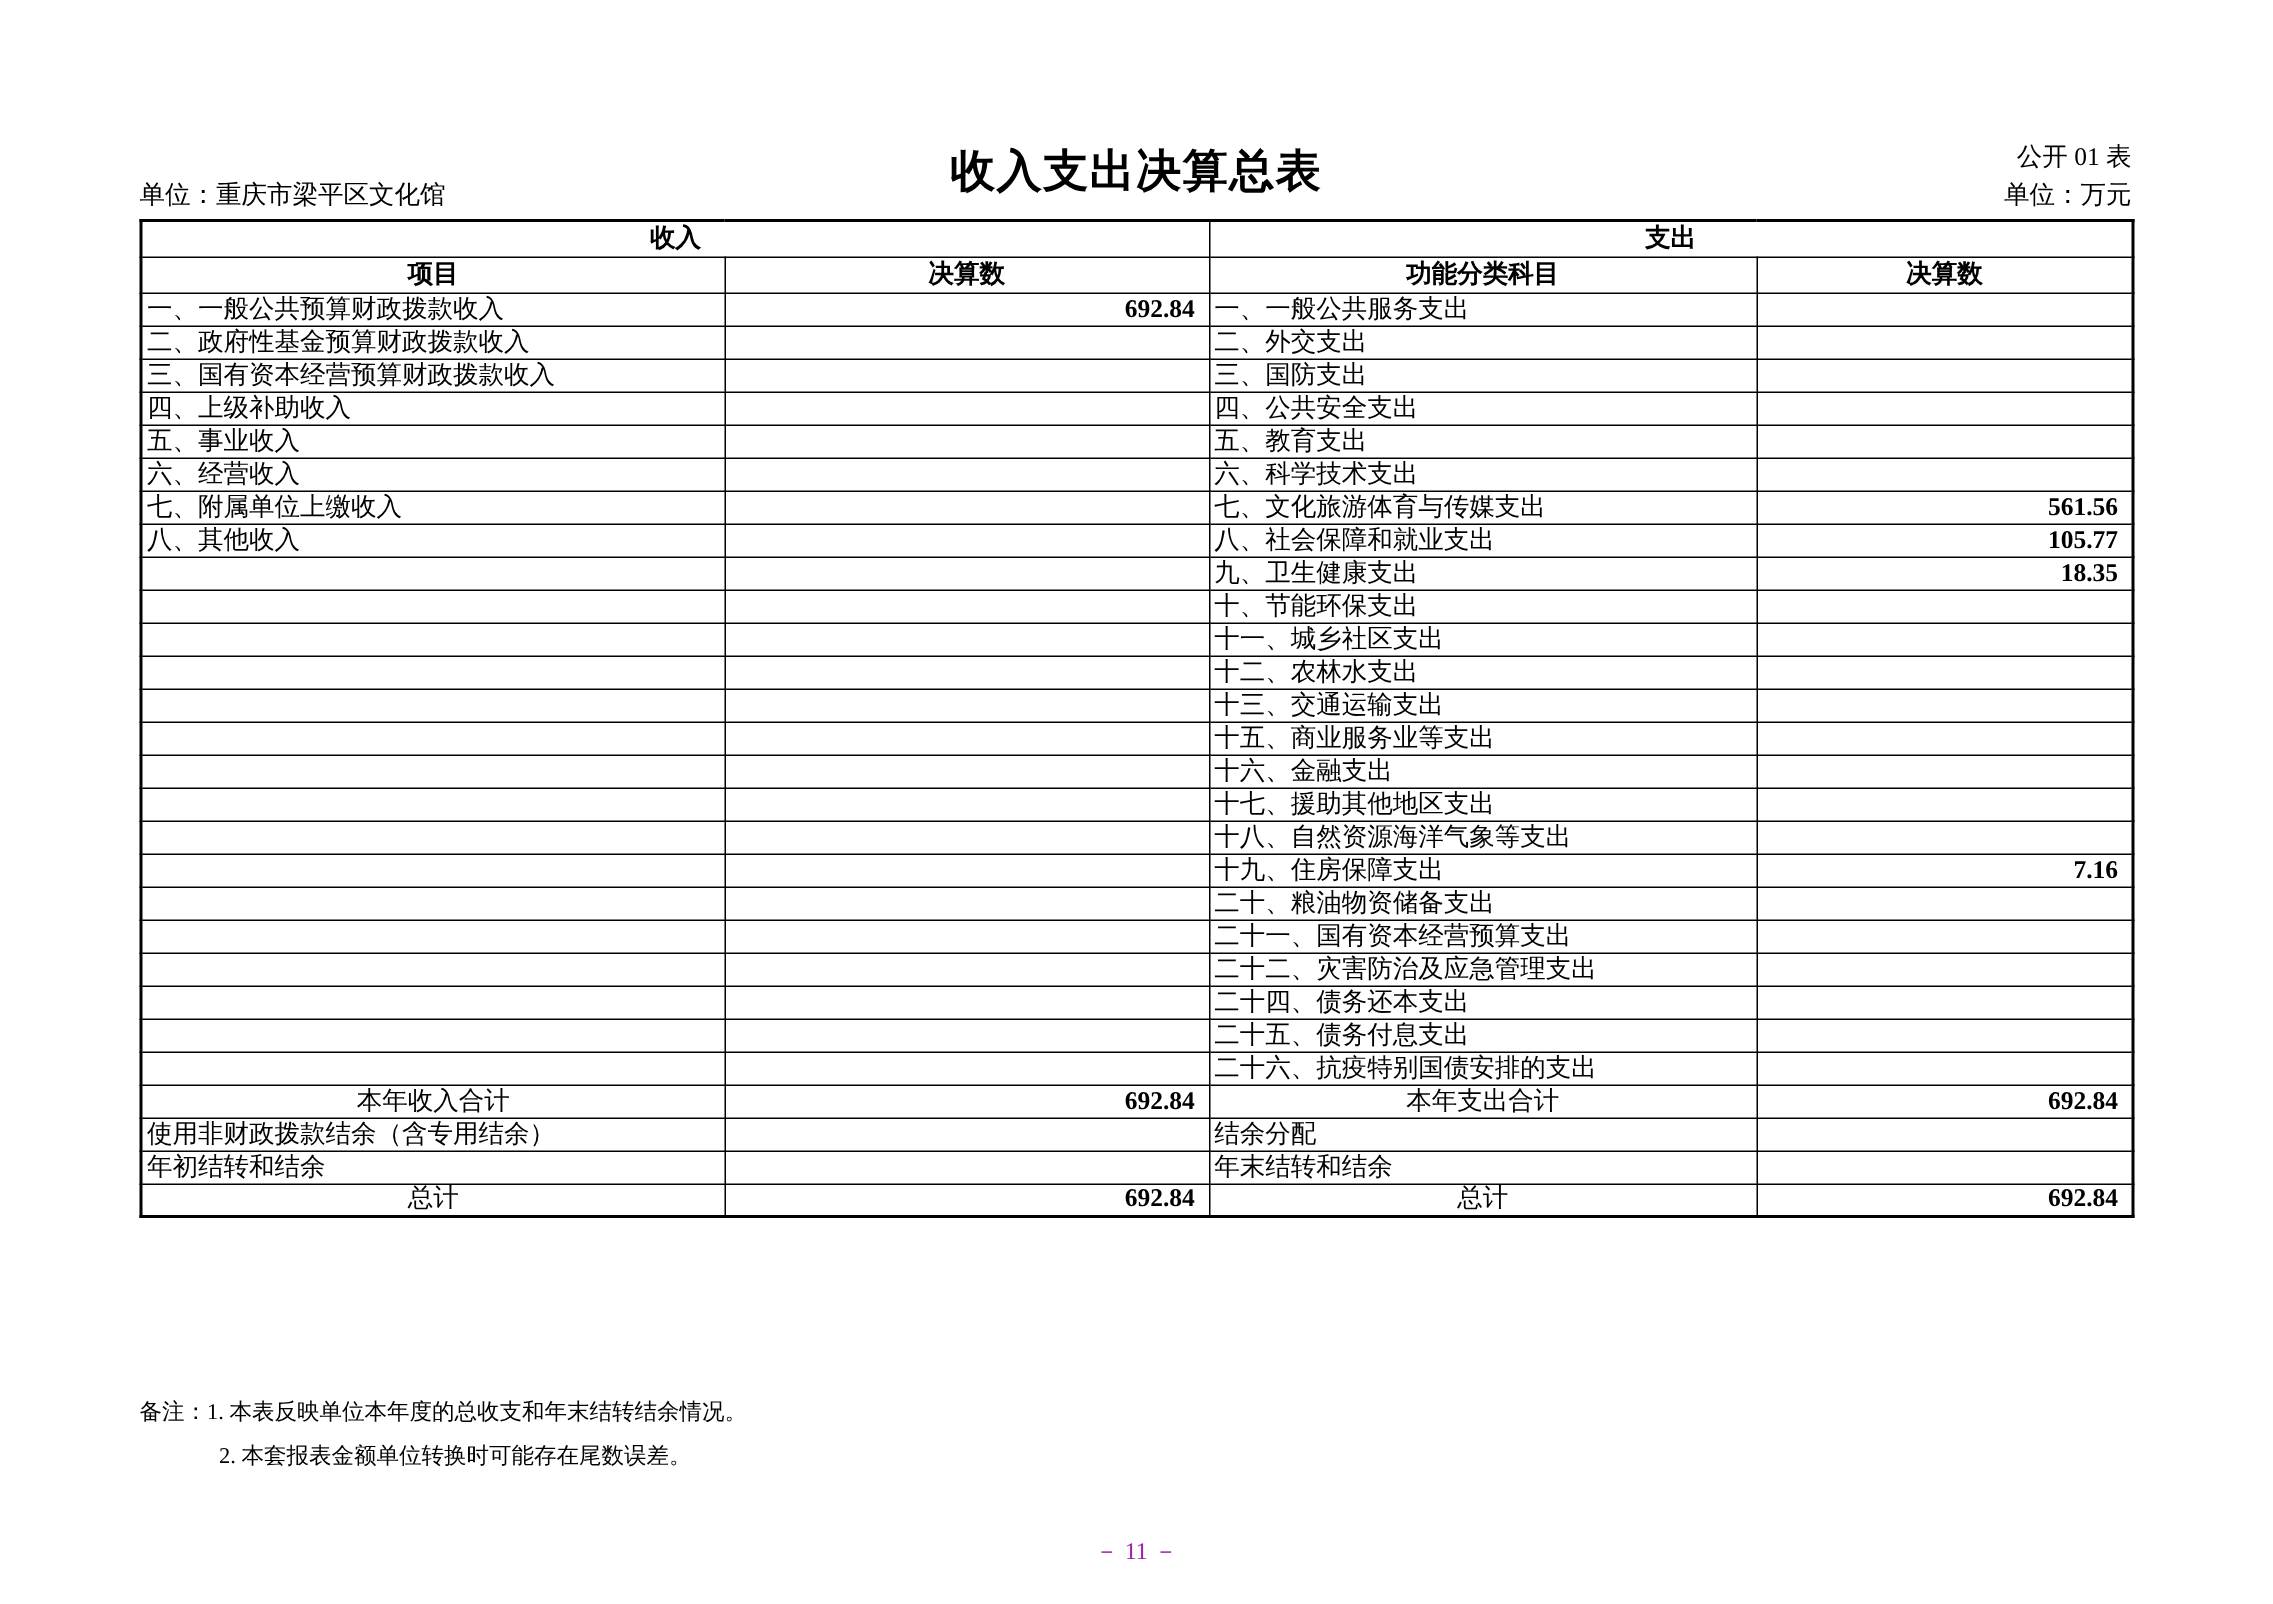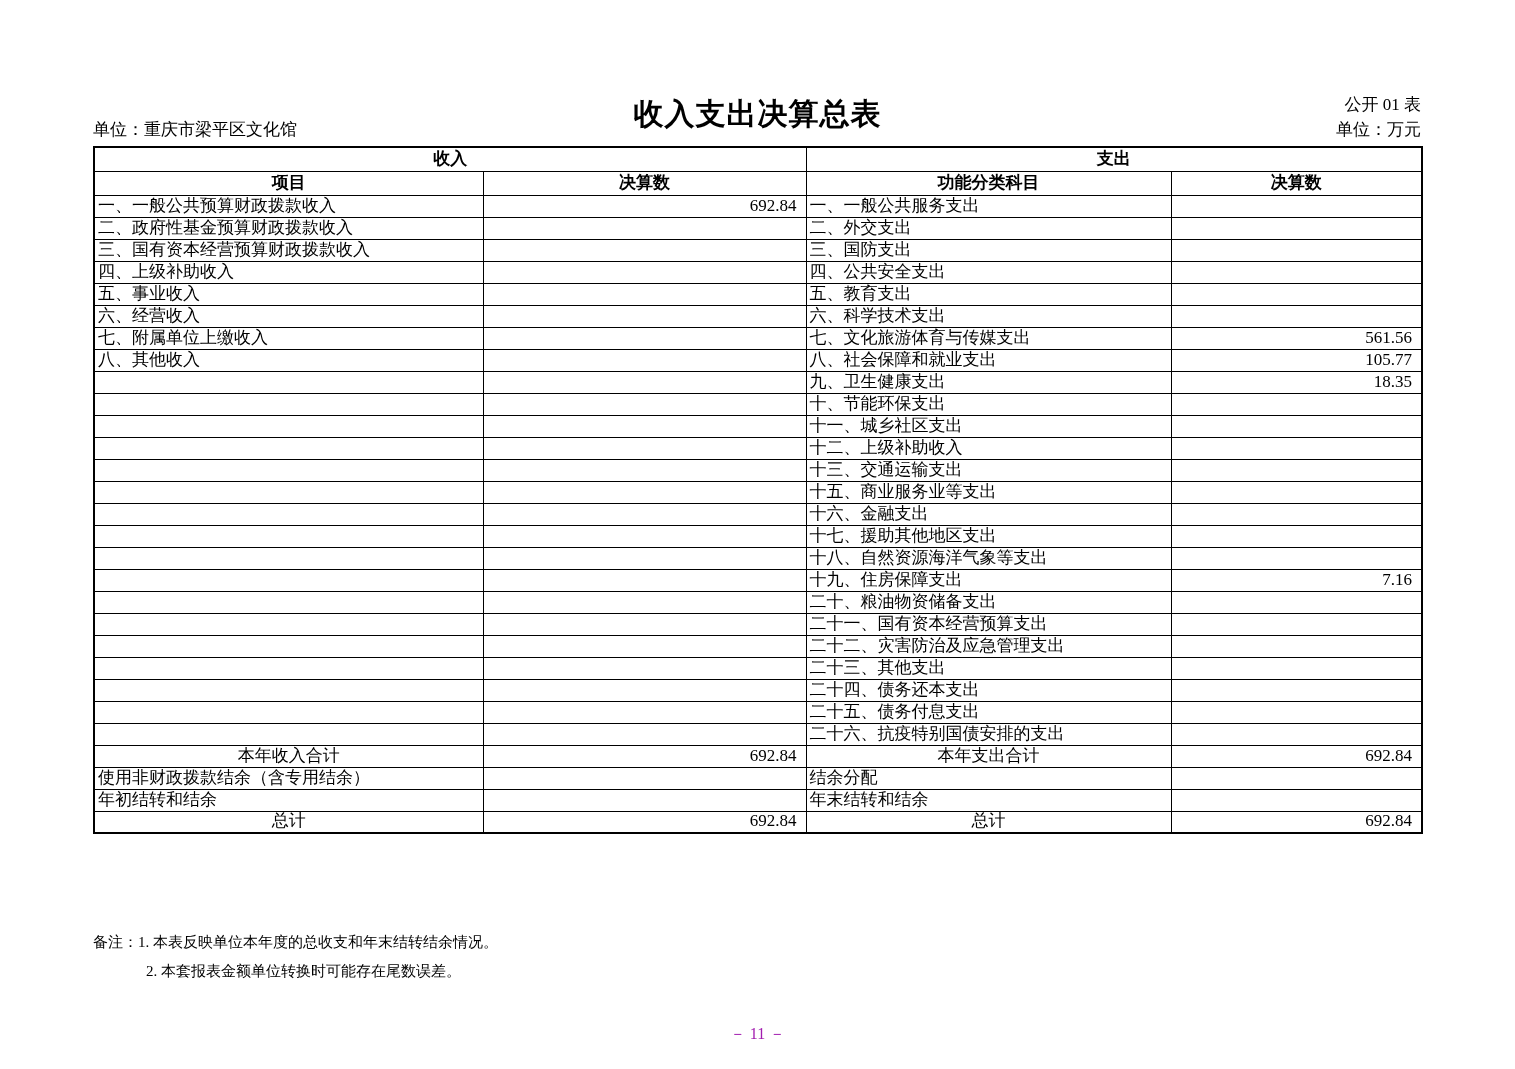--- a/index.html
+++ b/index.html
@@ -41,21 +41,21 @@
     font-size: 17px;
     line-height: 1.1;
     padding: 0 3px;
     overflow: hidden; white-space: nowrap;
     vertical-align: middle;
   }
   table.fiscal thead th { font-weight: bold; text-align: center; height: 24px; }
   table.fiscal tbody td { height: 22px; }
   table.fiscal td.label { text-align: left; font-weight: normal; }
   table.fiscal td.label.center { text-align: center; }
-  table.fiscal td.value { text-align: right; font-weight: normal; padding-right: 9px; }
+  table.fiscal td.value { text-align: right; font-weight: bold; padding-right: 9px; }
 
   .notes {
     position: absolute; top: 928px; left: 93px;
     font-size: 15px; line-height: 29px;
   }
   .note-indent { padding-left: 53px; }
 
   .page-number {
     position: absolute; top: 1024px; left: 0; width: 100%;
     text-align: center; font-size: 16px; color: #a21caf;
@@ -157,21 +157,21 @@
         </tr>
         <tr>
           <td class="label"></td>
           <td class="value"></td>
           <td class="label">十一、城乡社区支出</td>
           <td class="value"></td>
         </tr>
         <tr>
           <td class="label"></td>
           <td class="value"></td>
-          <td class="label">十二、上级补助收入</td>
+          <td class="label">十二、农林水支出</td>
           <td class="value"></td>
         </tr>
         <tr>
           <td class="label"></td>
           <td class="value"></td>
           <td class="label">十三、交通运输支出</td>
           <td class="value"></td>
         </tr>
         <tr>
           <td class="label"></td>
@@ -212,26 +212,20 @@
         <tr>
           <td class="label"></td>
           <td class="value"></td>
           <td class="label">二十一、国有资本经营预算支出</td>
           <td class="value"></td>
         </tr>
         <tr>
           <td class="label"></td>
           <td class="value"></td>
           <td class="label">二十二、灾害防治及应急管理支出</td>
-          <td class="value"></td>
-        </tr>
-        <tr>
-          <td class="label"></td>
-          <td class="value"></td>
-          <td class="label">二十三、其他支出</td>
           <td class="value"></td>
         </tr>
         <tr>
           <td class="label"></td>
           <td class="value"></td>
           <td class="label">二十四、债务还本支出</td>
           <td class="value"></td>
         </tr>
         <tr>
           <td class="label"></td>

